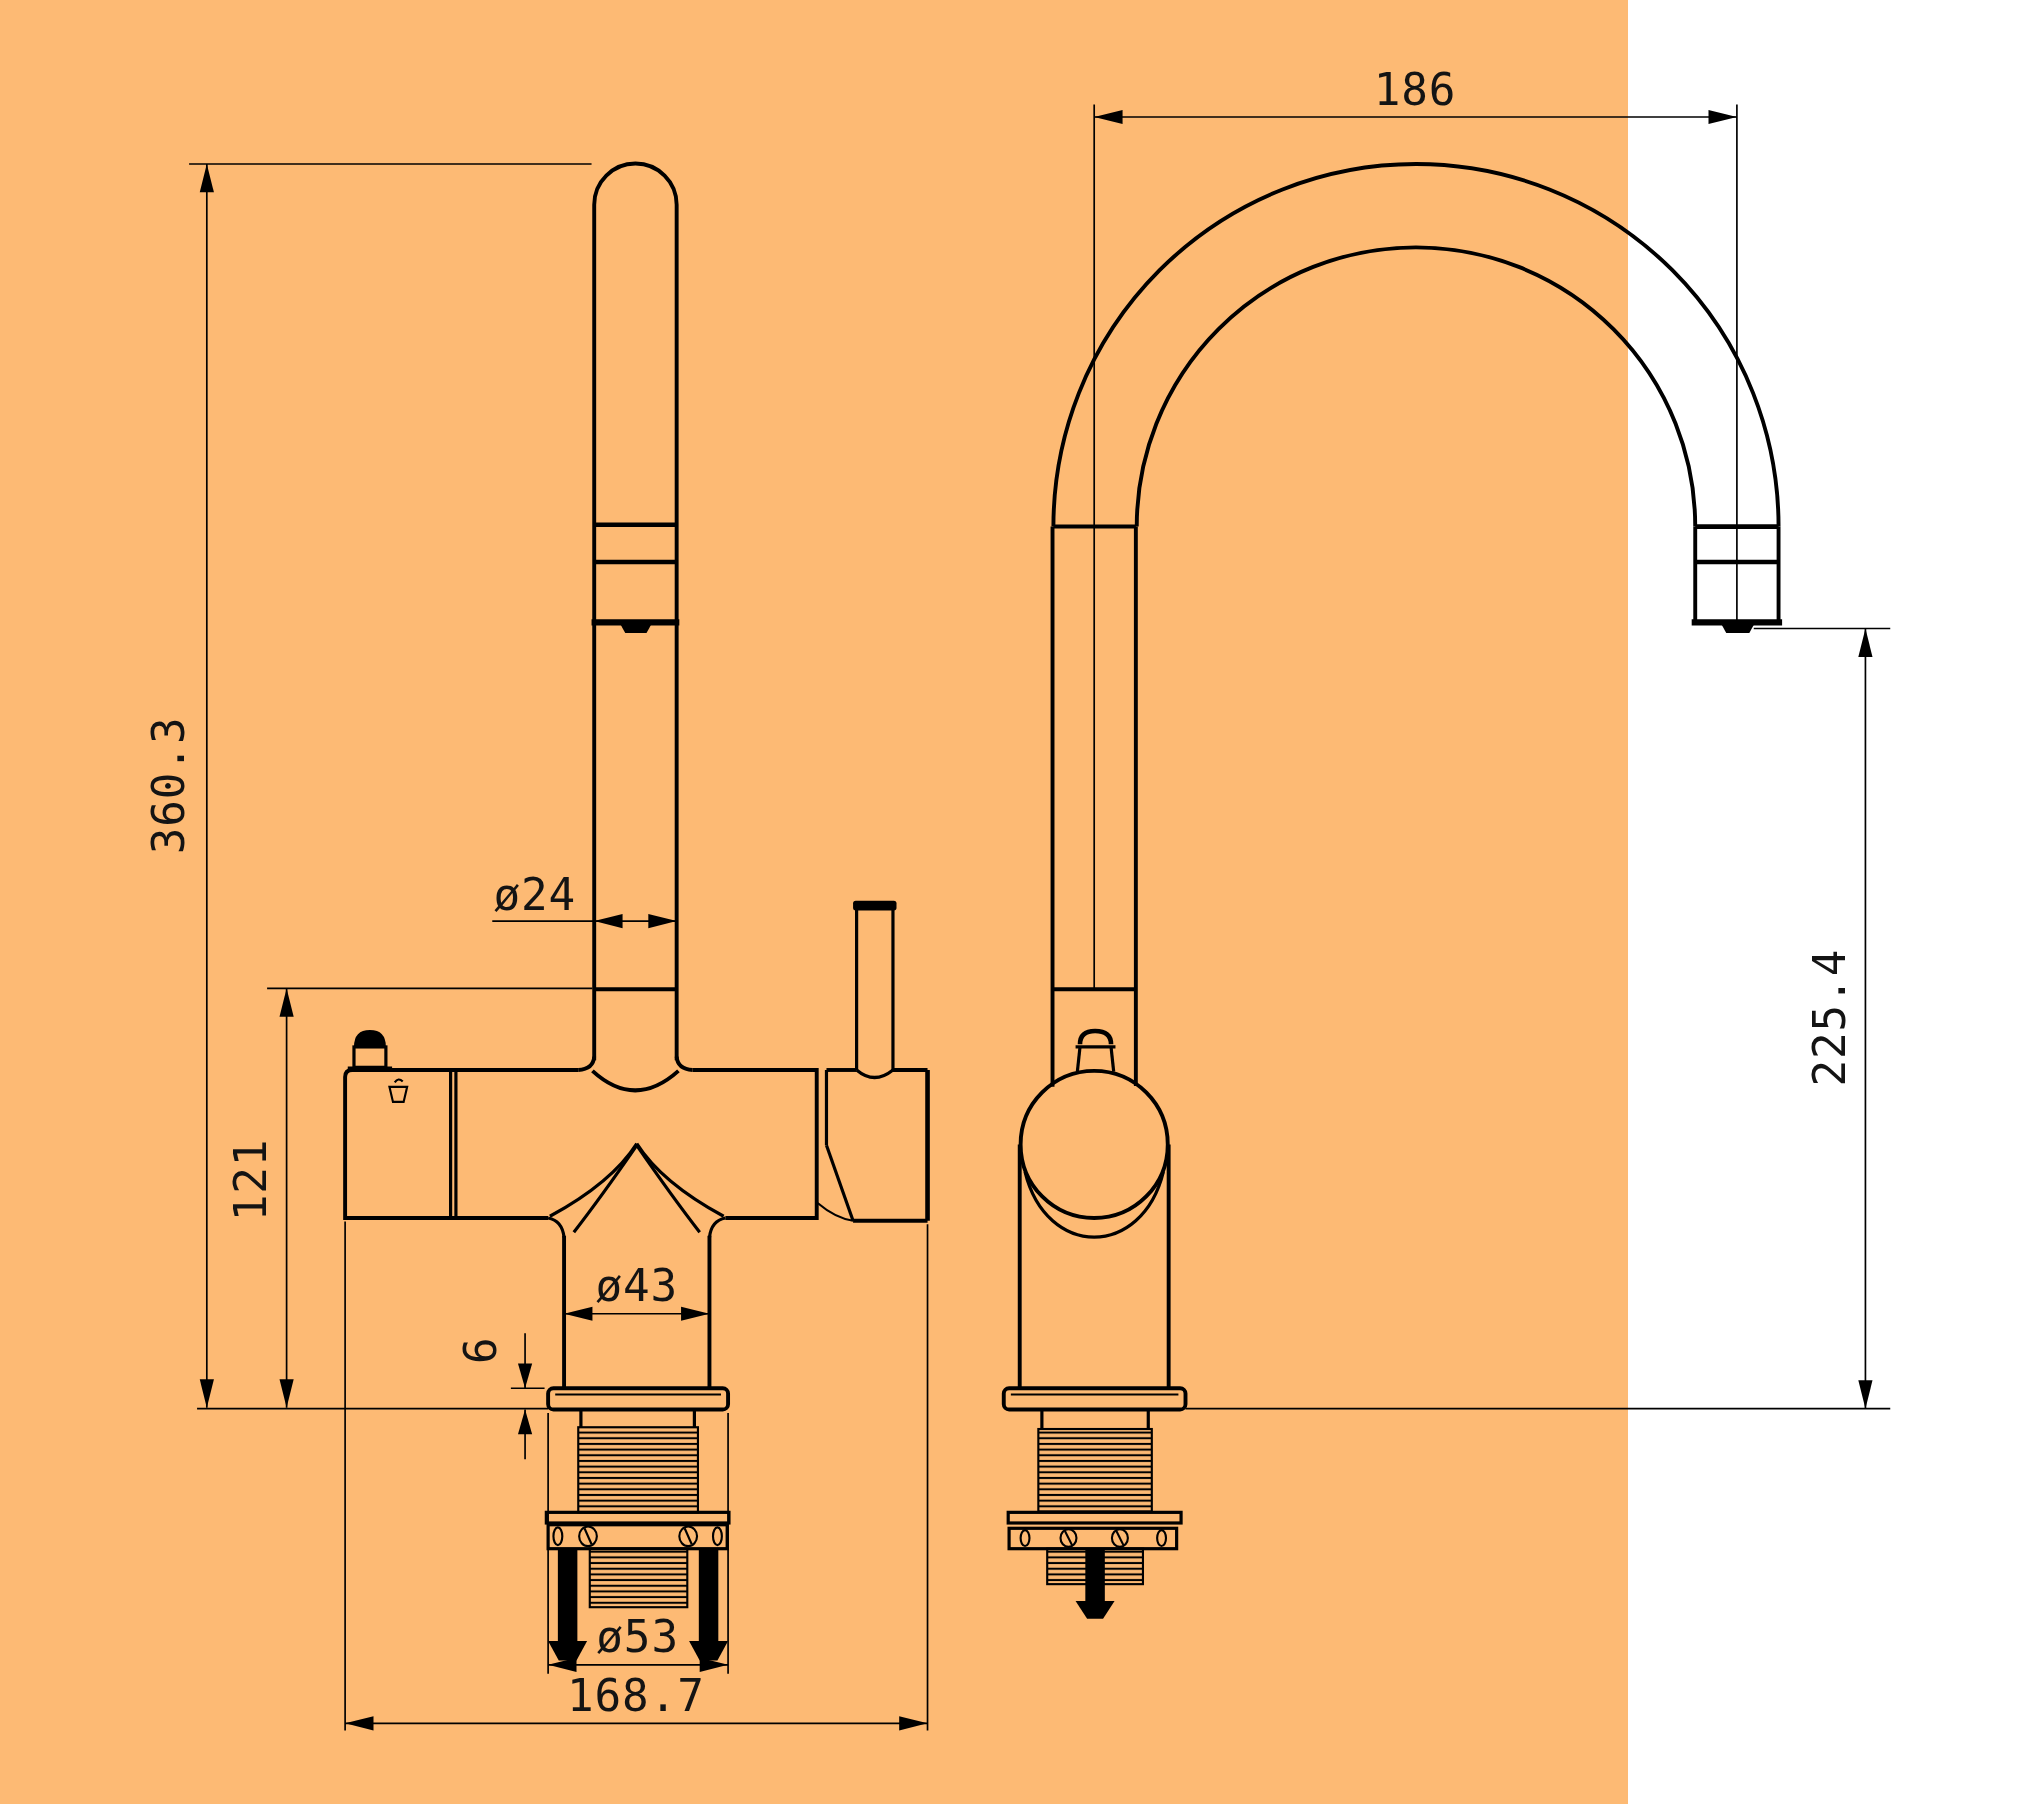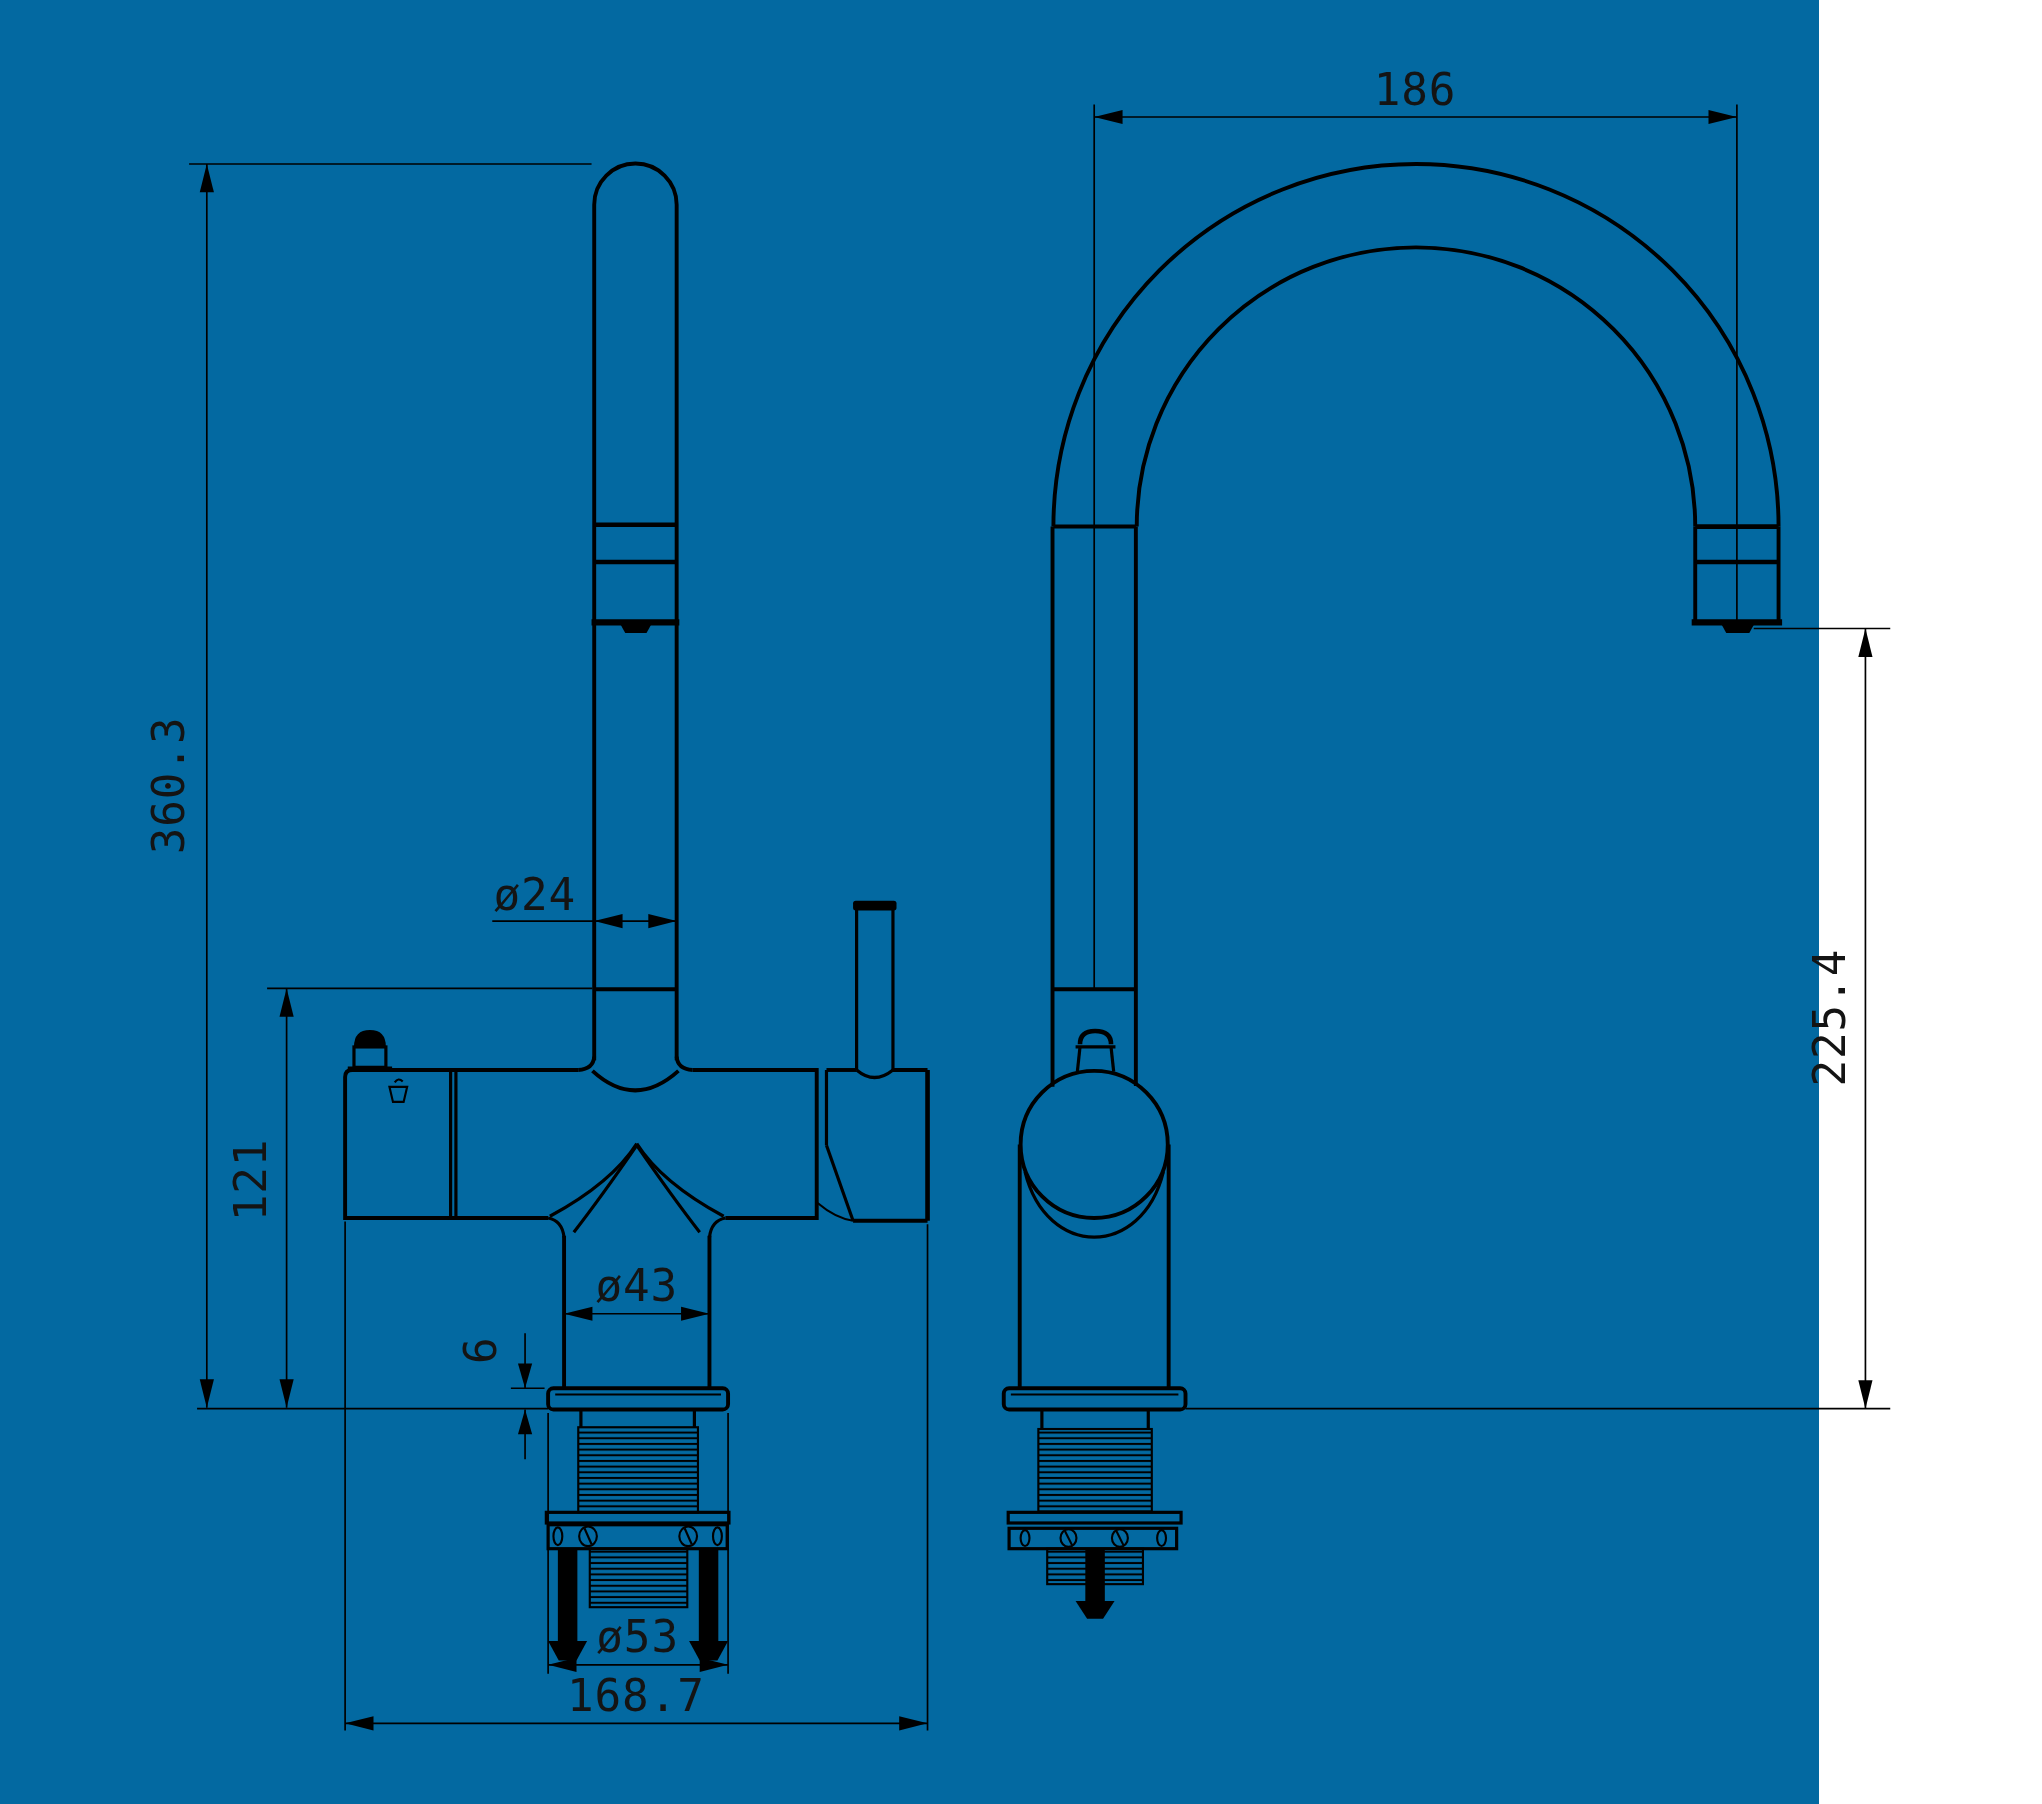--- a/index.html
+++ b/index.html
@@ -1,16 +1,16 @@
 <!DOCTYPE html>
 <html style="font-size:14px"><head>
 <meta charset="utf-8">
 <style>
   html,body{margin:0;padding:0;background:#ffffff;}
-  .stage{width:1819px;height:1804px;background:#0369a1;position:relative;font-family:"DejaVu Sans","Liberation Sans",sans-serif;}
+  .stage{width:1628px;height:1804px;background:#fdba74;position:relative;font-family:"DejaVu Sans","Liberation Sans",sans-serif;}
   svg{display:block;}
   
   .ol  {fill:none;stroke:#000;stroke-width:3.6;}
   .ol4 {fill:none;stroke:#000;stroke-width:4.4;}
   .ol5 {fill:none;stroke:#000;stroke-width:5.2;}
   .thk {fill:none;stroke:#000;stroke-width:7;}
   .thin{fill:none;stroke:#000;stroke-width:2.4;}
   
   .dim {fill:none;stroke:#000;stroke-width:1.9;}
   .arr {fill:#000;stroke:none;}

